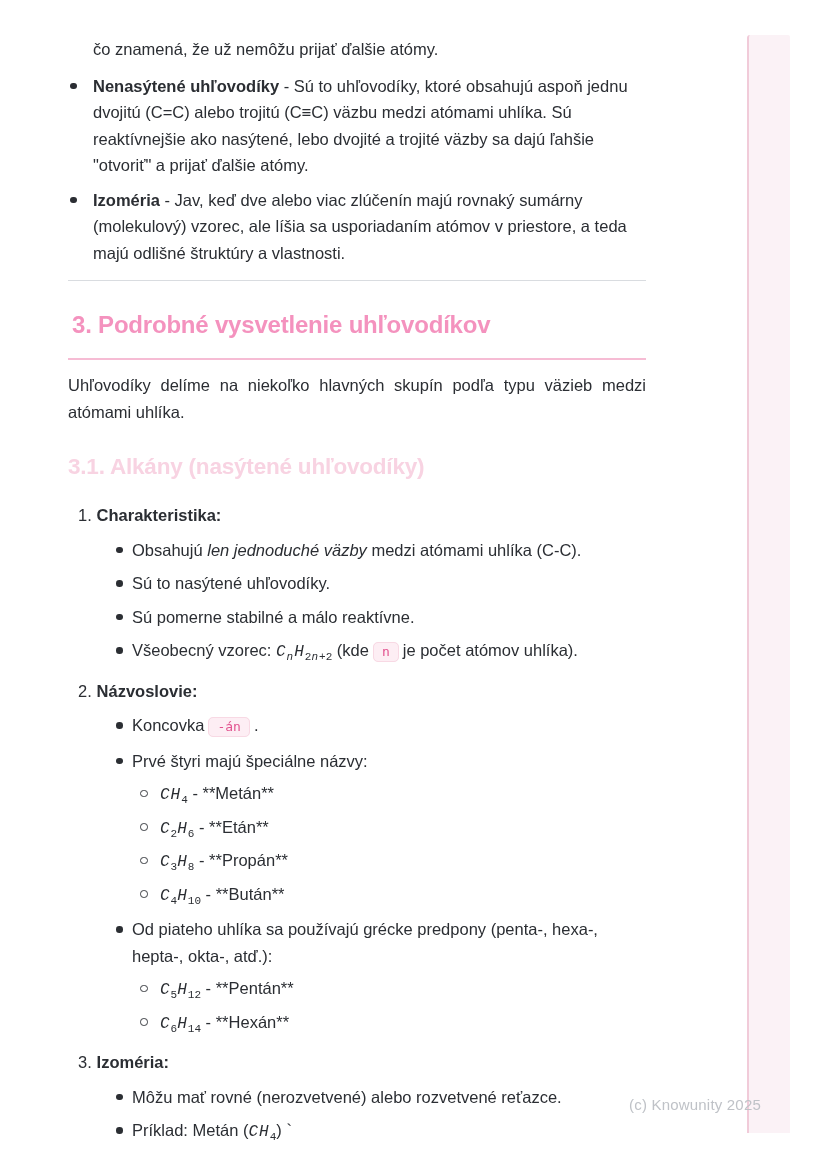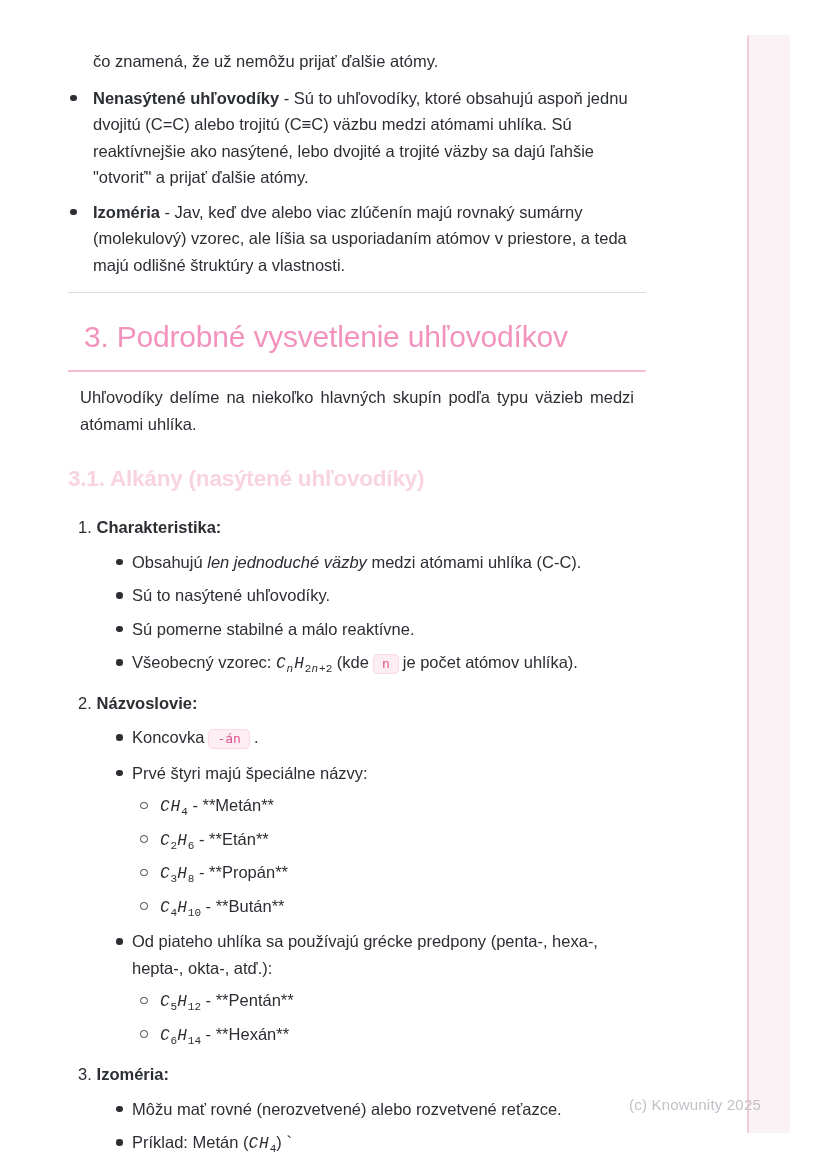--- a/index.html
+++ b/index.html
@@ -8,31 +8,31 @@
     --badge-bg:#fdeef4; --badge-text:#e2538f; --badge-border:#f8d9e4;
     --strip-bg:#fbf2f6; --strip-border:#f1cbd9;
   }
   html,body{margin:0;padding:0;background:#ffffff;}
   .page{
     position:relative; width:828px; height:1171px; overflow:hidden;
     background:#ffffff; color:var(--text);
     font-family:"Liberation Sans",sans-serif;
     font-size:16.5px; line-height:26.5px;
   }
-  .content{position:absolute; left:68px; top:12px; width:578px; padding-top:36px;}
+  .content{position:absolute; left:68px; top:0; width:578px; padding-top:36px;}
   .intro{margin:0 0 0 25px;}
   
   .def-list{list-style:none; margin:10px 0 8px; padding:0;}
   .def-list>li{position:relative; padding-left:25px; margin-bottom:8px;}
   .dot{position:absolute; left:2px; top:10px; width:6.5px; height:6.5px; border-radius:50%; background:var(--text);}
   .term{font-weight:bold;}
   .divider{border:none; border-top:1px solid var(--divider); margin:14px 0 0; width:100%;}
-  h1{margin:26px 16px 0; font-size:30px; line-height:36px; font-weight:400; color:var(--accent-pink); letter-spacing:-0.2px;}
+  h1{margin:26px 4px 0; font-size:24px; line-height:36px; font-weight:700; color:var(--accent-pink); letter-spacing:-0.2px;}
   .h1-underline{height:2px; background:var(--accent-pink-light); margin-top:15px; width:100%;}
-  .justified{margin:12px 12px 0; text-align:justify;}
+  .justified{margin:12px 0 0; text-align:justify;}
   h2{margin:27px 0 0; font-size:22.5px; line-height:30px; font-weight:700; color:var(--subheading-pink); letter-spacing:-0.2px;}
   
   .outline{margin:20px 0 0 10px;}
   .o-item{margin-bottom:12px;}
   .o-num{display:inline-block; min-width:14px;}
   .o-title{font-weight:bold;}
   .sub{list-style:none; margin:8px 0 0; padding:0;}
   .sub>li{position:relative; padding-left:54px; margin-bottom:7px;}
   .sub>li>.dot{left:38px;}
   .sub2{list-style:none; margin:6px 0 0; padding:0;}

